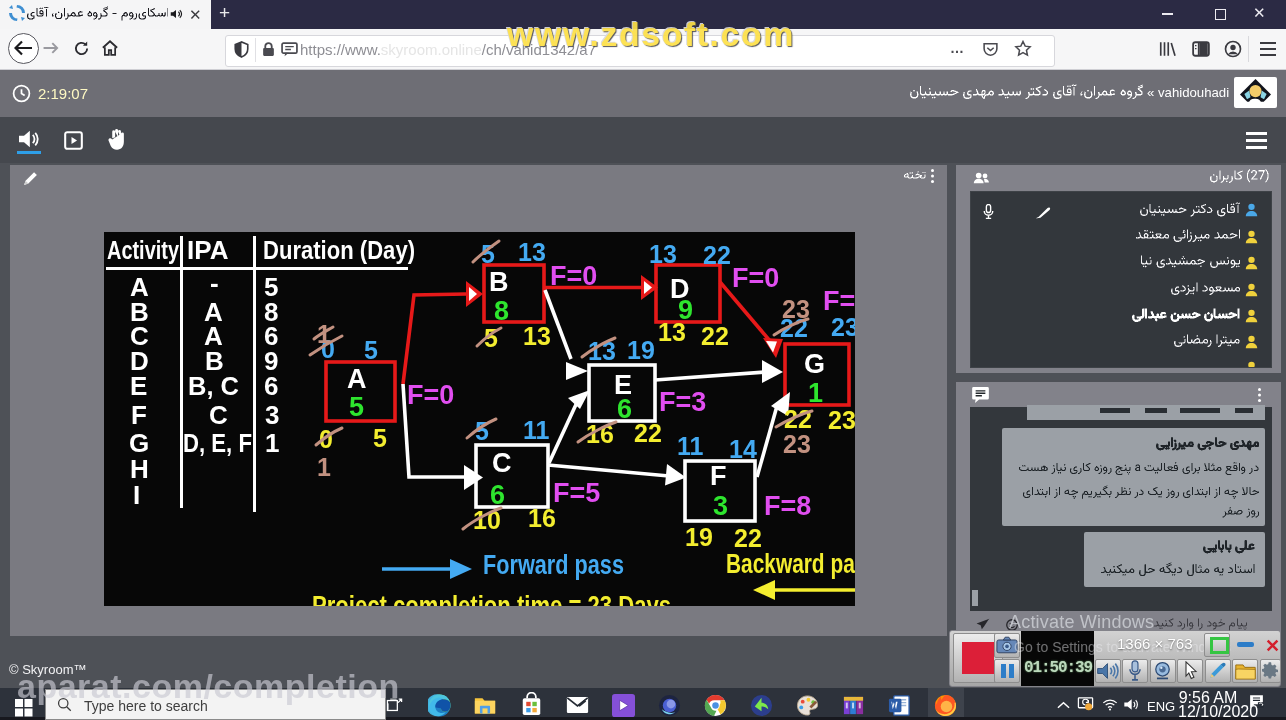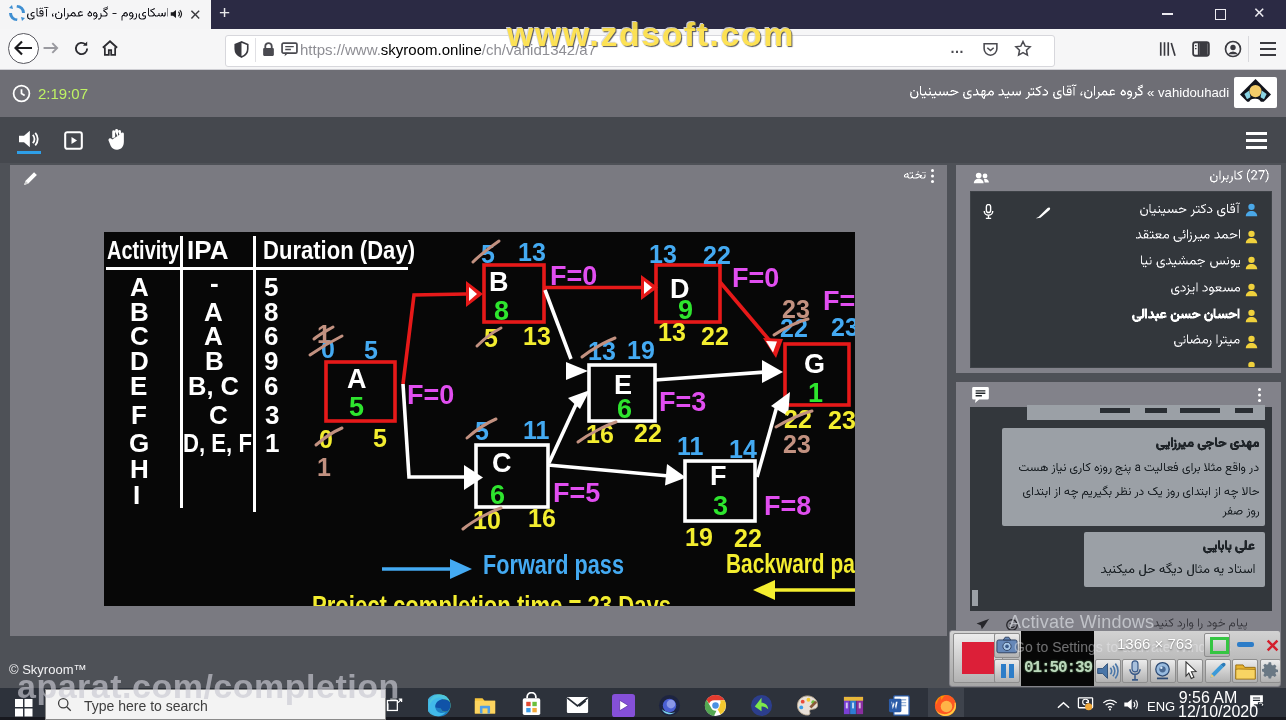--- a/index.html
+++ b/index.html
@@ -62,21 +62,21 @@
 <svg class="abs" style="left:262px;top:42px" width="13" height="15" viewBox="0 0 24 28">
     <rect x="2" y="11" width="20" height="15" rx="2" fill="#4a4a50"></rect>
     <path d="M6 11V8a6 6 0 0 1 12 0v3" stroke="#4a4a50" stroke-width="3.4" fill="none"></path>
   </svg>
 
 <svg class="abs" style="left:281px;top:42px" width="17" height="15" viewBox="0 0 24 21">
     <rect x="1.5" y="1.5" width="21" height="14" rx="2" fill="none" stroke="#4a4a50" stroke-width="2.4"></rect>
     <path d="M6 15l-1 5 6-5z" fill="#4a4a50"></path>
     <path d="M6 6.5h12M6 10.5h8" stroke="#4a4a50" stroke-width="1.8"></path>
   </svg>
-<div class="abs" style="left:300px;top:41px;font-size:15px;color:#8e8e94;">https://www.<span style="color:#000000">skyroom.online</span>/ch/vahid1342/a7</div>
+<div class="abs" style="left:300px;top:41px;font-size:15px;color:#8e8e94;">https://www.<span style="color:#e5e5e5">skyroom.online</span>/ch/vahid1342/a7</div>
 <div class="abs" style="left:950px;top:40px;font-size:14px;color:#4a4a50;letter-spacing:1px;font-weight:700;">…</div>
 
 <svg class="abs" style="left:982px;top:41px" width="17" height="17" viewBox="0 0 24 24">
     <path d="M3 4h18v7a9 9 0 0 1-18 0Z" fill="none" stroke="#4a4a50" stroke-width="2.2"></path>
     <path d="M7.5 9.5 12 13.5l4.5-4" stroke="#4a4a50" stroke-width="2.2" fill="none"></path>
   </svg>
 
 <svg class="abs" style="left:1014px;top:40px" width="18" height="18" viewBox="0 0 24 24">
     <path d="M12 2l2.9 6.2 6.6.8-4.9 4.6 1.3 6.6L12 16.9 6.1 20.2l1.3-6.6L2.5 9l6.6-.8Z" fill="none" stroke="#4a4a50" stroke-width="2"></path>
   </svg>
@@ -102,21 +102,21 @@
 
 <div class="abs" style="left:1260px;top:42px;width:16px;height:2.4px;background:#3a3a40;box-shadow:0 6px 0 #3a3a40,0 12px 0 #3a3a40;"></div>
 
 <div class="abs" style="left:507px;top:15px;font-size:34px;font-weight:700;color:#fde047;opacity:.92;letter-spacing:1.5px;text-shadow:-1px -1px 0 #d8d8de,1px 1px 1px #45454c;z-index:40;">www.zdsoft.com</div>
 
 <div class="abs" style="left:0;top:70px;width:1286px;height:47px;background:#6e6e75;"></div>
 <svg class="abs" style="left:12px;top:84px" width="19" height="19" viewBox="0 0 24 24">
     <circle cx="12" cy="12" r="10" fill="none" stroke="#fff" stroke-width="2.2"></circle>
     <path d="M12 6.5V12l4 2.5" stroke="#fff" stroke-width="2.2" fill="none"></path>
   </svg>
-<div class="abs" style="left:38px;top:85px;font-size:15px;color:#bef264;">2:19:07</div>
+<div class="abs" style="left:38px;top:85px;font-size:15px;color:#fef9c3;">2:19:07</div>
 
 <div class="abs" style="left:1147px;top:85px;font-size:13.2px;color:#ffffff;">« vahidouhadi</div>
 <div class="abs" style="left:1234px;top:77px;width:43px;height:31px;background:#fff;border-radius:2px;"></div>
 <svg class="abs" style="left:1237px;top:78px" width="37" height="30" viewBox="0 0 34 31">
   <path d="M17 1 L33 17 L25.5 24.5 L8.5 24.5 L1 17 Z" fill="#10131c"></path>
   <path d="M17 21.5 a6.2 6.2 0 0 1 6 4.6 L21.5 28 h-9 L9.9 26.1 a6.2 6.2 0 0 1 6-4.6z" fill="#fff"></path>
   <circle cx="17" cy="13.5" r="6.3" fill="#f2cb69"></circle>
   <path d="M5.5 16.5 l5-3.5 1.3 6.8 -3.6 2.2z" fill="#8ad4e4"></path>
   <path d="M28.5 16.5 l-5-3.5 -1.3 6.8 3.6 2.2z" fill="#8ad4e4"></path>
 </svg>

